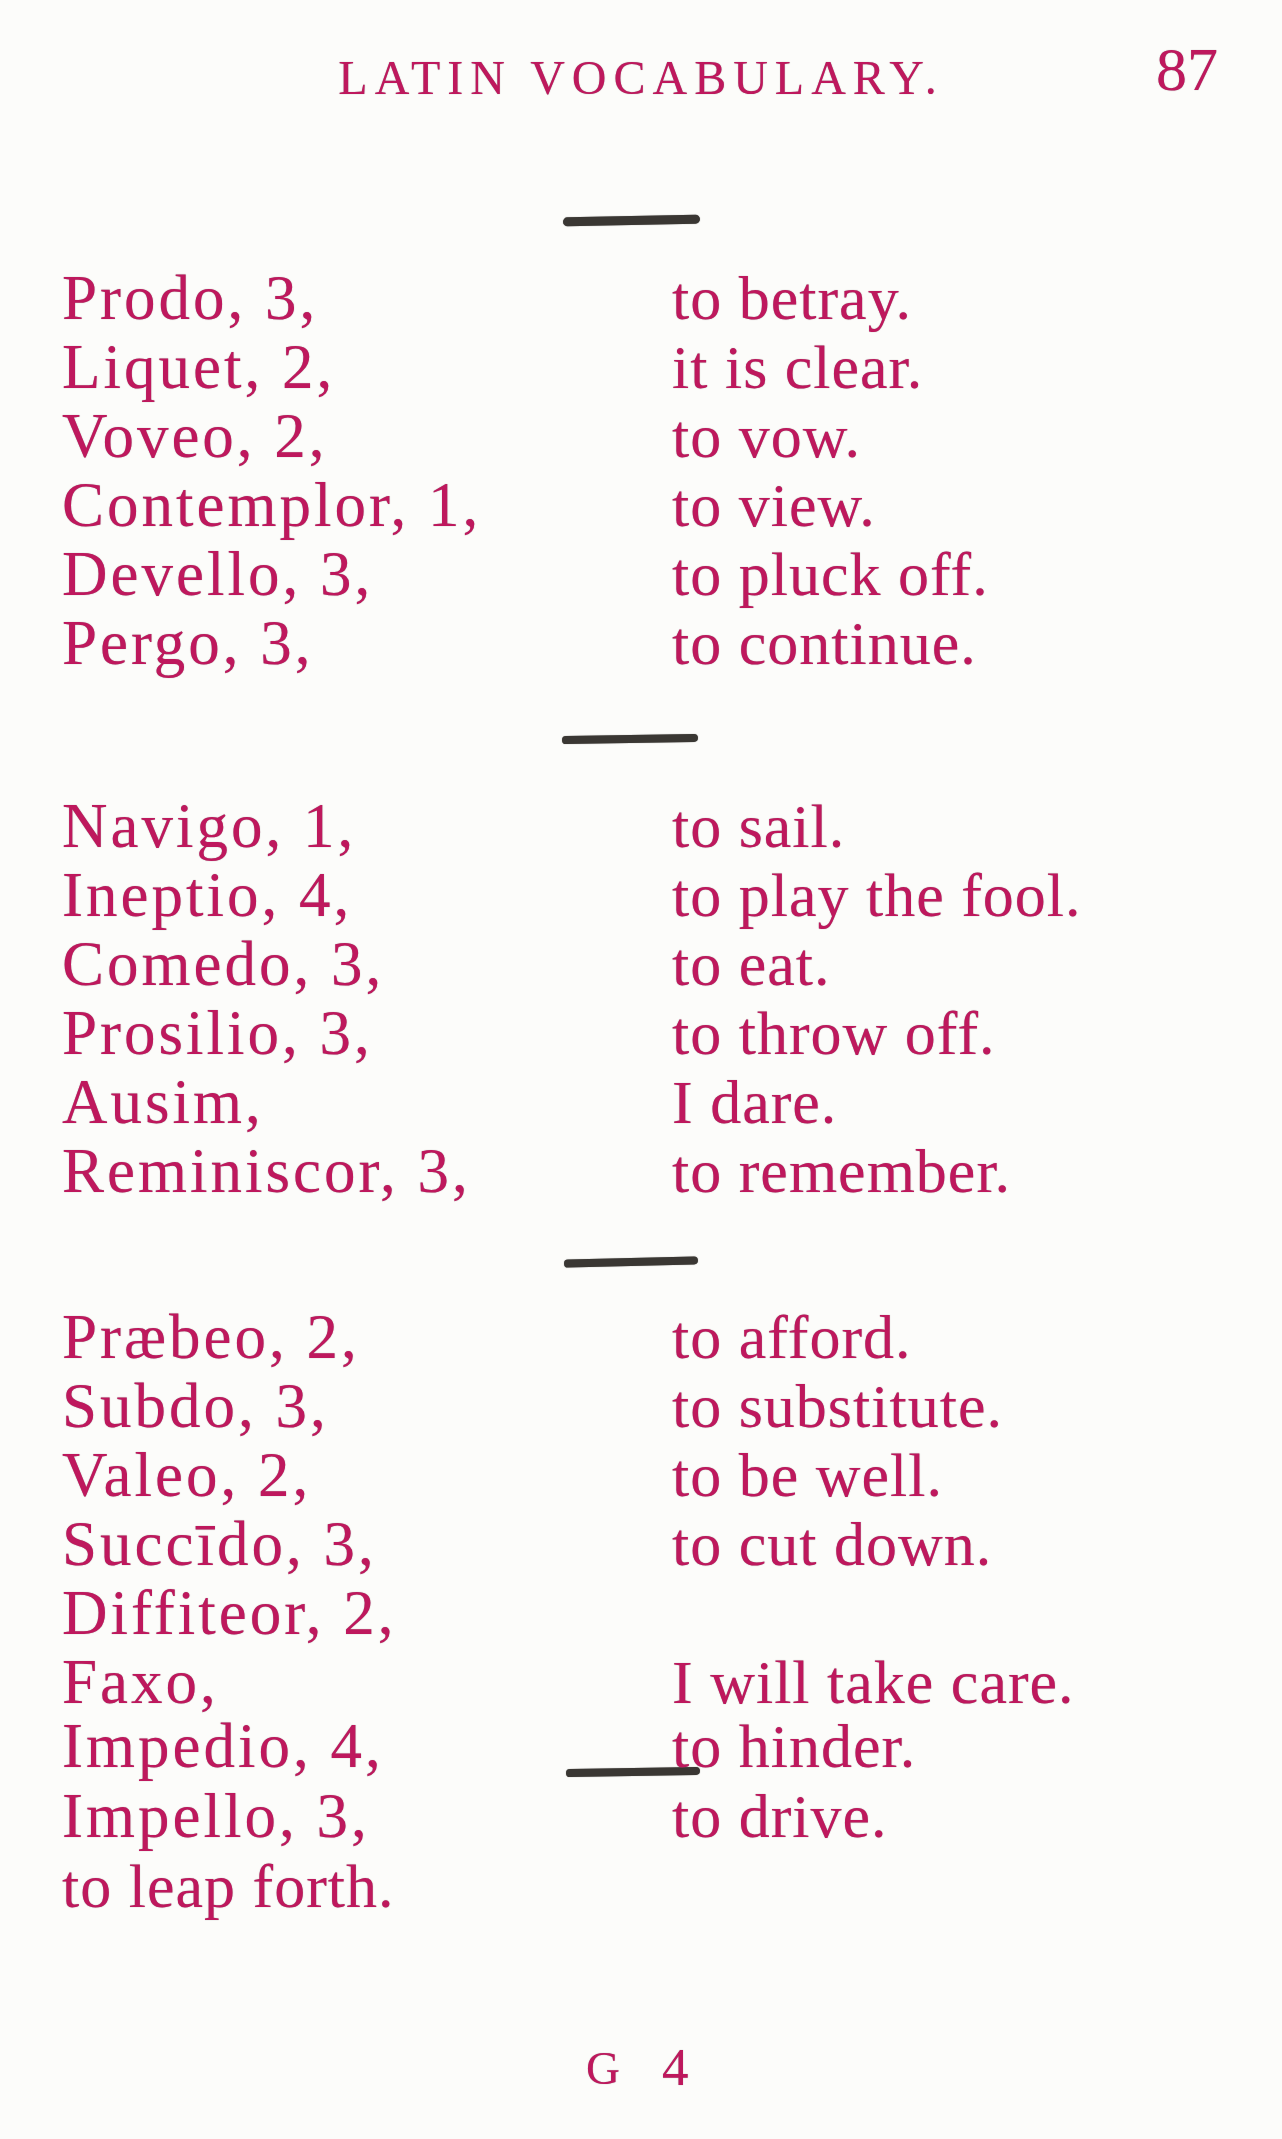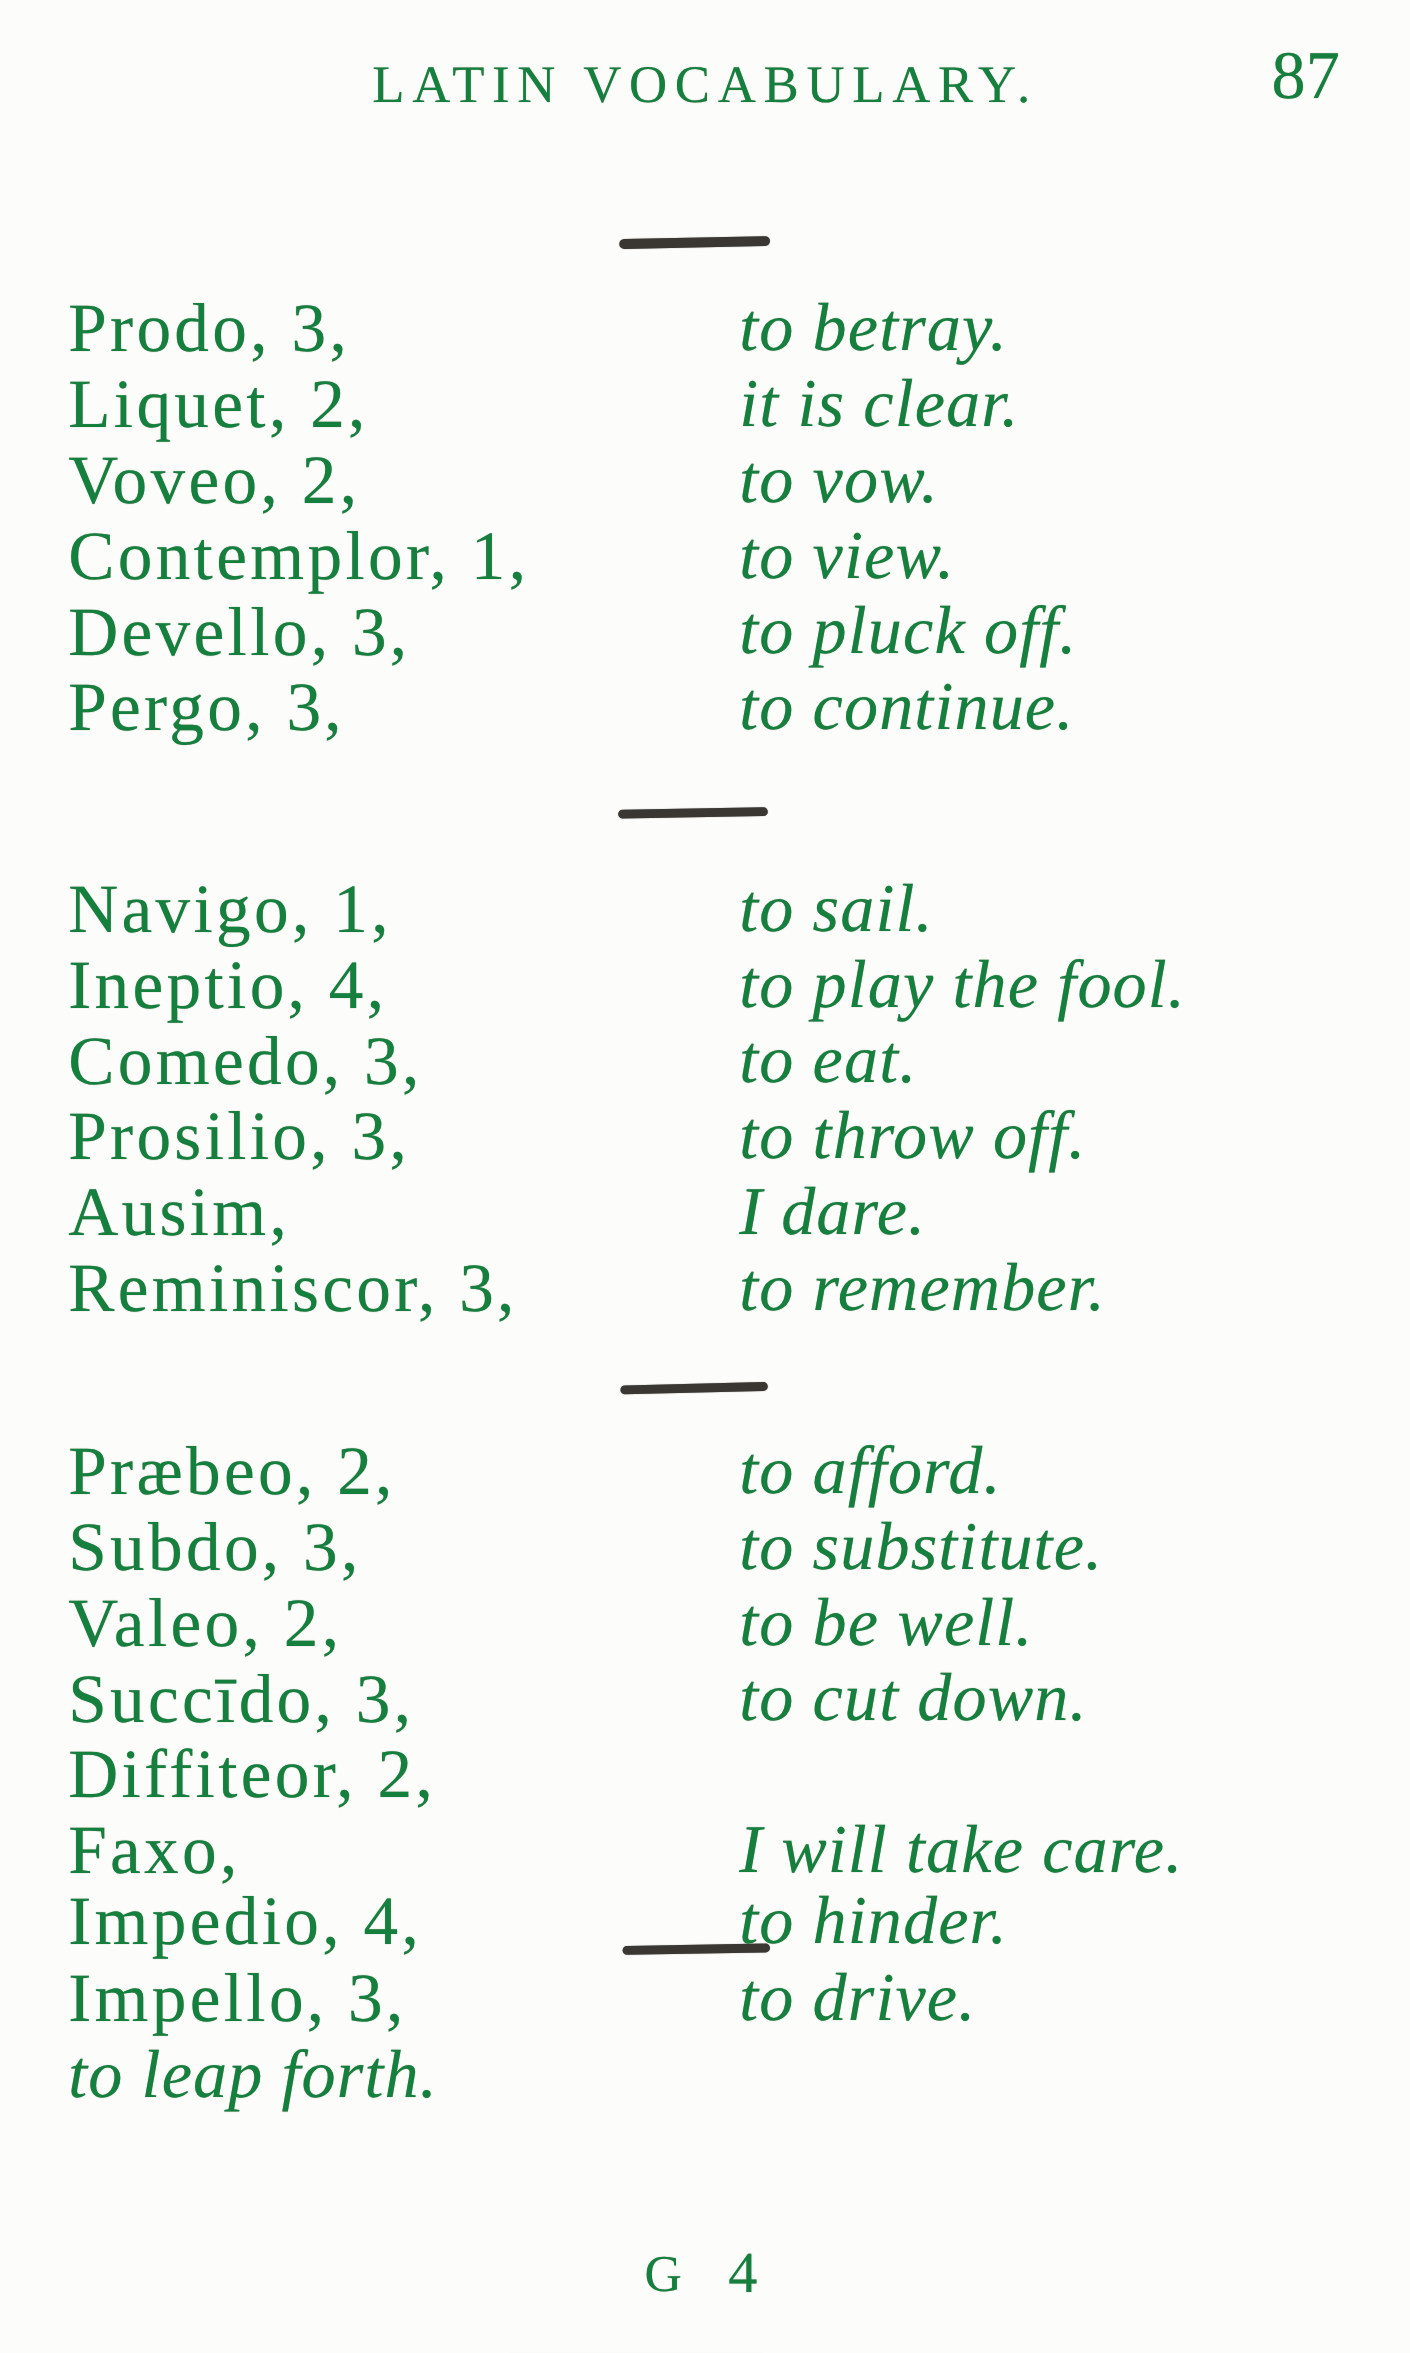--- a/index.html
+++ b/index.html
@@ -2,21 +2,21 @@
 <html><head>
 <meta charset="utf-8">
 <style>
   html,body{margin:0;padding:0;background:#e8e8e6;}
   .page{
     position:relative;
     width:1282px;height:2139px;
     margin:0 auto;
     background:#fcfcfa;
     font-family:"Liberation Serif","DejaVu Serif",serif;
-    color:#15803d;
+    color:#be185d;
     overflow:hidden;
   }
   .ink{ text-shadow:0 0 1px rgba(40,38,34,.45); }
 
   
   .title{
     position:absolute; top:50px; left:0; width:100%;
     text-align:center;
     font-size:48px; letter-spacing:7px;
     font-weight:normal;
@@ -46,21 +46,21 @@
   .b3{ top:1303px; }
   .b4{ top:1711px; }
   .row{
     display:grid;
     grid-template-columns:610px 1fr;
     line-height:69px;
     white-space:nowrap;
   }
   .b4 .row{ line-height:70px; }
   .lat{ font-size:63px; letter-spacing:3px; }
-  .eng{ font-style:italic; font-size:62px; letter-spacing:1px; }
+  .eng{ font-size:62px; letter-spacing:1px; }
 
   
   .footer{
     position:absolute; left:586px; top:2036px;
     display:flex; align-items:baseline; gap:42px;
     font-size:47px;
   }
   .footer .sig-num{ font-size:53px; position:relative; top:1px; }
 </style>
 </head>

